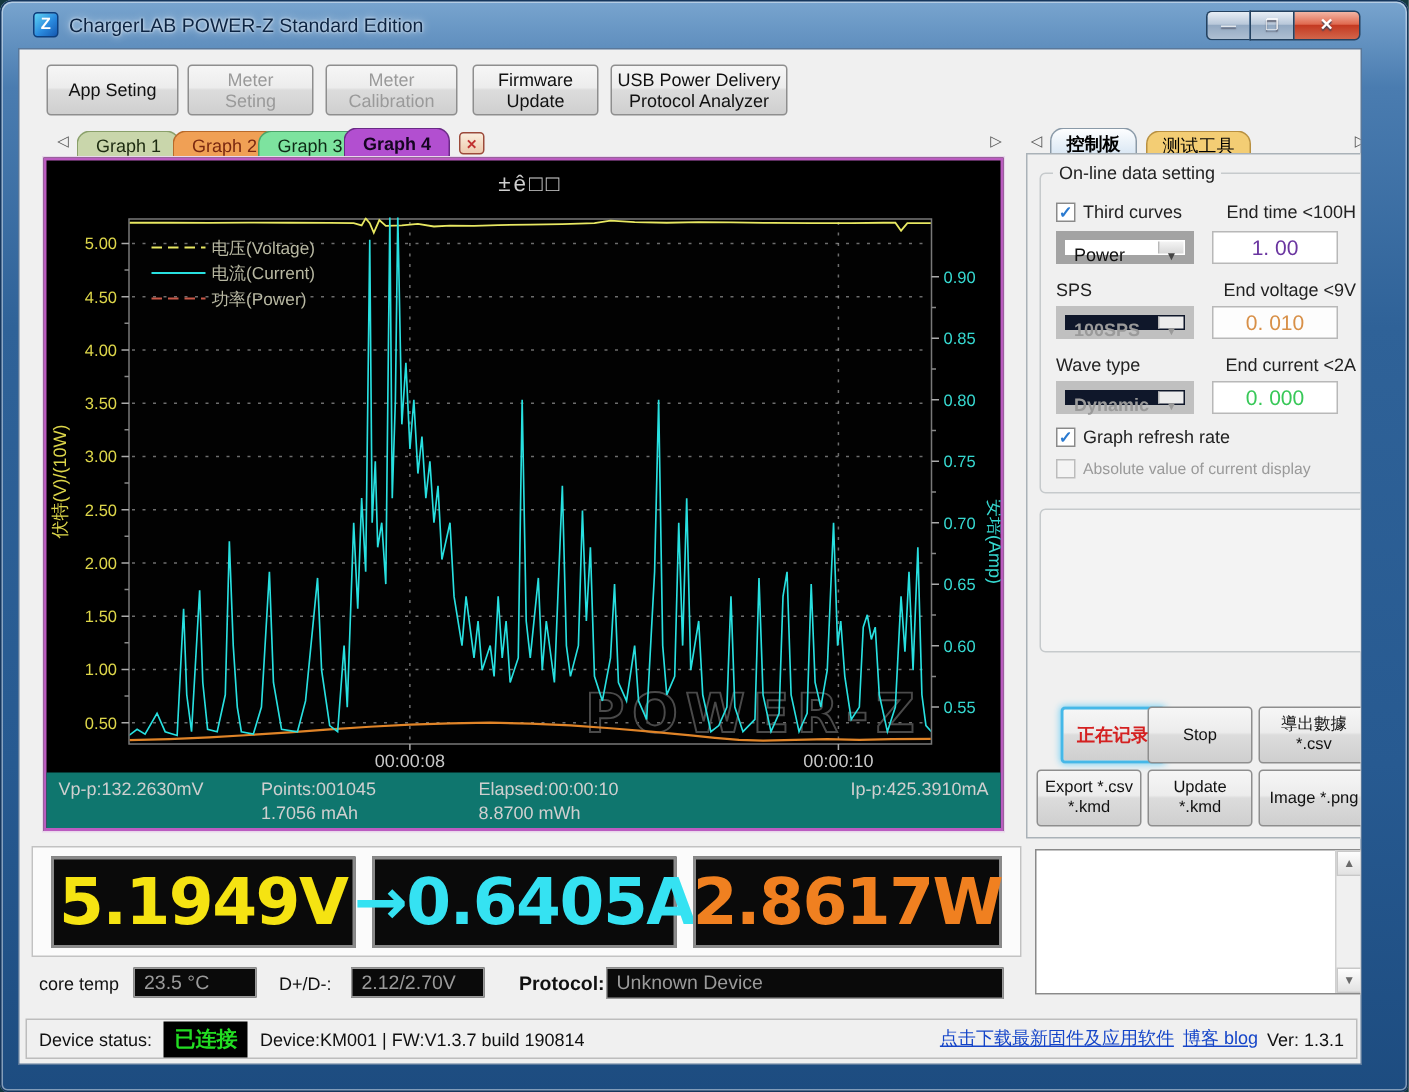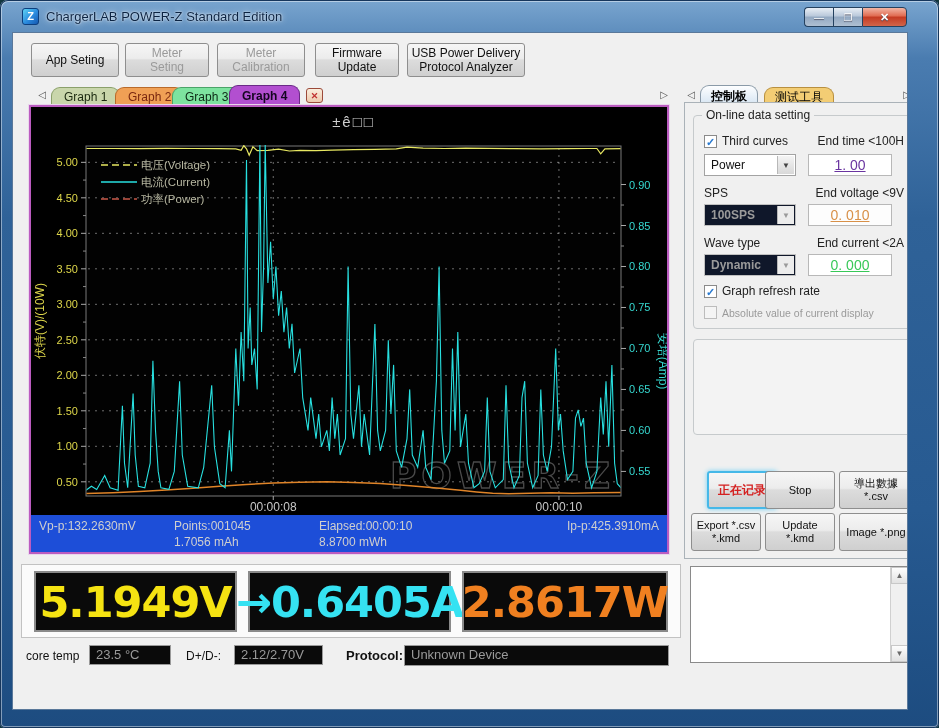--- a/index.html
+++ b/index.html
@@ -32,21 +32,21 @@
   .strip-arrow{position:absolute;top:2px;width:14px;height:16px;color:#555;font-size:10px;text-align:center;line-height:16px;}
   .gtab{position:absolute;top:2px;height:18px;border-radius:9px 9px 0 0;padding:0 12px;
     line-height:18px;text-align:center;border:1px solid #777;border-bottom:none;}
   .gtab.sel{top:0;height:20px;line-height:20px;font-weight:bold;}
   .tabclose{position:absolute;top:3px;width:17px;height:15px;border-radius:3px;border:1px solid #9c4a3a;
     background:linear-gradient(180deg,#faeedd,#edc9ae);color:#c03030;font-weight:bold;font-size:9px;
     text-align:center;line-height:14px;}
   
   .chart-frame{position:absolute;left:16px;top:72px;width:640px;height:449px;background:#000;
     border:2px solid #bb5cc0;box-shadow:0 0 0 1px #e9d6ec;}
-  .chart-info{position:absolute;left:0;bottom:0;width:636px;height:37px;background:#1d4ed8;color:#cfcfcf;font-size:12px;}
+  .chart-info{position:absolute;left:0;bottom:0;width:636px;height:37px;background:#0f766e;color:#cfcfcf;font-size:12px;}
   .ci{position:absolute;white-space:nowrap;}
   
   .readout-panel{position:absolute;left:8px;top:531px;width:660px;height:74px;background:#fbfbfb;border:1px solid #c2c2c2;padding-left:20px;}
   .display{position:absolute;top:6px;height:61px;background:#0a0a0a;border:2px solid #8a8a8a;
     display:flex;align-items:center;justify-content:center;font-family:"DejaVu Sans",sans-serif;
     font-size:43px;font-weight:bold;letter-spacing:-1px;}
   
   .meta-label{position:absolute;font-size:12px;color:#111;white-space:nowrap;}
   .meta-field{position:absolute;background:#0a0a0a;border:1px solid #9a9a9a;color:#9a9a9a;
     font-size:13px;padding:1px 6px;white-space:nowrap;overflow:hidden;}
@@ -57,29 +57,29 @@
   .rpanel{position:absolute;left:671px;top:69px;width:235px;height:457px;background:#f0f0f0;border:1px solid #aab2b8;}
   .groupbox{position:absolute;left:8px;top:12px;width:219px;height:214px;border:1px solid #c6cacc;border-radius:4px;}
   .grouptitle{position:absolute;left:8px;top:-8px;background:#f0f0f0;padding:0 4px;font-size:12px;color:#222;}
   .slabel{position:absolute;font-size:12px;color:#222;white-space:nowrap;}
   .slabel.right{text-align:right;}
   .chk{position:absolute;display:flex;align-items:center;font-size:12px;color:#222;white-space:nowrap;}
   .chkbox{width:13px;height:13px;border:1px solid #8a8a8a;background:#fff;margin-right:5px;
     color:#2a7ad0;font-size:11px;font-weight:bold;line-height:12px;text-align:center;flex:0 0 13px;}
   .chk.dis{color:#9a9a9a;}
   .chk.dis .chkbox{border-color:#bcbcbc;background:#f4f4f4;}
-  .combo{position:absolute;width:92px;height:22px;border:1px solid #a3a3a3;background:#fff;font-size:12px;color:#111;}
+  .combo{position:absolute;width:92px;height:22px;border:6px solid #a3a3a3;background:#fff;font-size:12px;color:#111;}
   .combo .cv{position:absolute;left:6px;top:3px;}
   .combo .ca{position:absolute;right:1px;top:1px;bottom:1px;width:17px;
     background:linear-gradient(180deg,#f4f4f4,#d8d8d8);border-left:1px solid #b8b8b8;
     color:#444;font-size:8px;text-align:center;line-height:19px;}
   .combo.dis{background:#0f172a;color:#9a9a9a;border-color:#c0c0c0;font-weight:bold;}
   .combo.dis .ca{color:#9a9a9a;background:#ececec;}
   .sinput{position:absolute;width:84px;height:22px;border:1px solid #b8b8b8;background:#fff;
-    font-size:14px;text-align:center;font-family:"Liberation Sans",sans-serif;text-decoration:underline;}
+    font-size:14px;text-align:center;font-family:"Liberation Sans",sans-serif;}
   .emptybox{position:absolute;left:8px;top:236px;width:219px;height:96px;border:1px solid #c6cacc;border-radius:4px;background:#f3f3f3;}
   .abtn{position:absolute;height:38px;border:1px solid #8e8e8e;border-radius:3px;
     background:linear-gradient(180deg,#f6f6f6,#ececec 45%,#dcdcdc 50%,#cfcfcf);
     font-size:11px;color:#111;text-align:center;display:flex;flex-direction:column;justify-content:center;line-height:13px;}
   .abtn.rec{color:#d42020;font-size:12px;border:2px solid #45b8e8;box-shadow:0 0 5px #6fd0f5;font-weight:bold;margin-left:16px;}
   
   .logbox{position:absolute;left:677px;top:533px;width:218px;height:97px;background:#fff;border:1px solid #8a8a8a;}
   .logtext{position:absolute;left:4px;top:3px;right:20px;font-size:12px;color:#111;}
   .vscroll{position:absolute;right:0;top:0;bottom:0;width:17px;background:#f0f0f0;border-left:1px solid #d0d0d0;}
   .sarrow{position:absolute;left:0;width:17px;height:17px;background:linear-gradient(180deg,#fdfdfd,#e2e2e2);
@@ -325,14 +325,23 @@
       <div class="display" style="left:440px;width:206px;color:#f08020;">2.8617W</div>
     </div>
 
     <div class="meta-label" style="left:13px;top:616px;">core temp</div>
     <div class="meta-field" style="left:76px;top:612px;width:82px;height:20px;">23.5 °C</div>
     <div class="meta-label" style="left:173px;top:616px;">D+/D-:</div>
     <div class="meta-field" style="left:221px;top:612px;width:89px;height:20px;">2.12/2.70V</div>
     <div class="meta-label" style="left:333px;top:615px;font-weight:bold;font-size:13px;">Protocol:</div>
     <div class="meta-field" style="left:391px;top:612px;width:265px;height:21px;">Unknown Device</div>
 
+    <div class="statusbar">
+      <span style="margin-left:8px;">Device status:</span>
+      <span class="conn-badge">已连接</span>
+      <span>Device:KM001  | FW:V1.3.7 build 190814</span>
+      <span style="flex:1;"></span>
+      <span class="link">点击下载最新固件及应用软件</span>
+      <span class="link">博客 blog</span>
+      <span style="margin-right:8px;">Ver: 1.3.1</span>
+    </div>
   </div>
 </div>
 
 </body></html>

